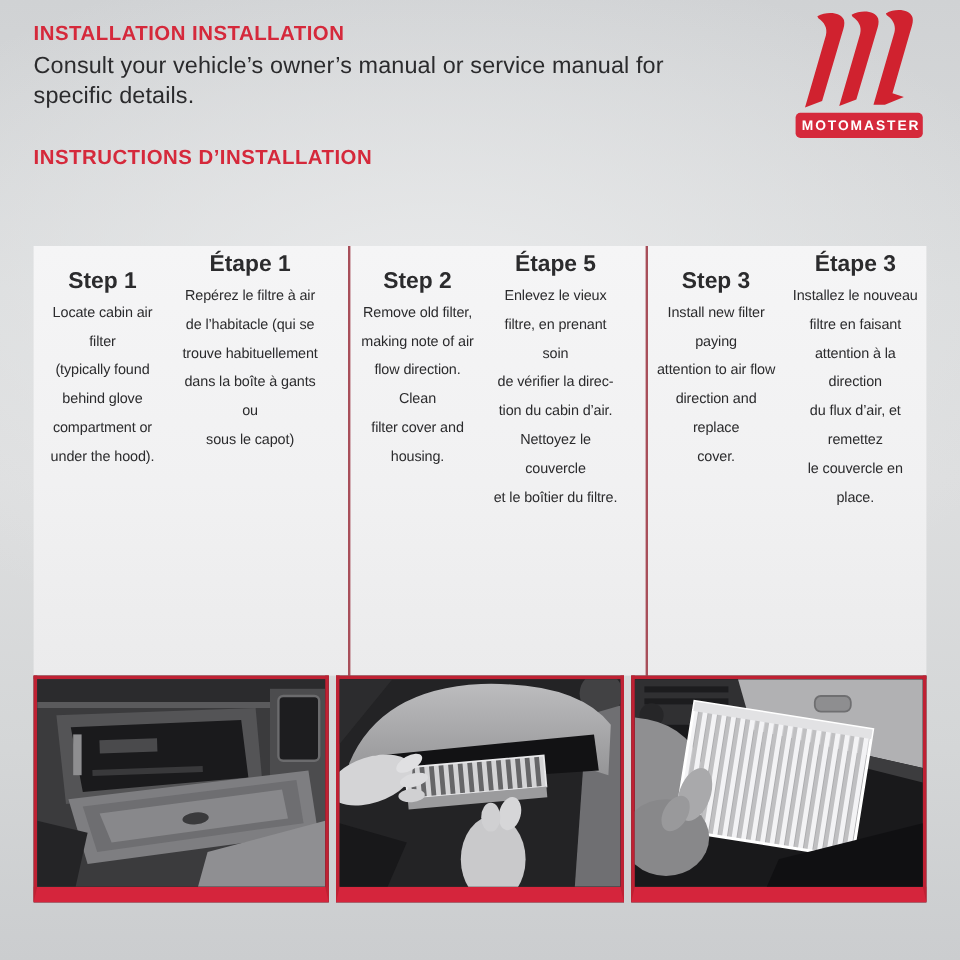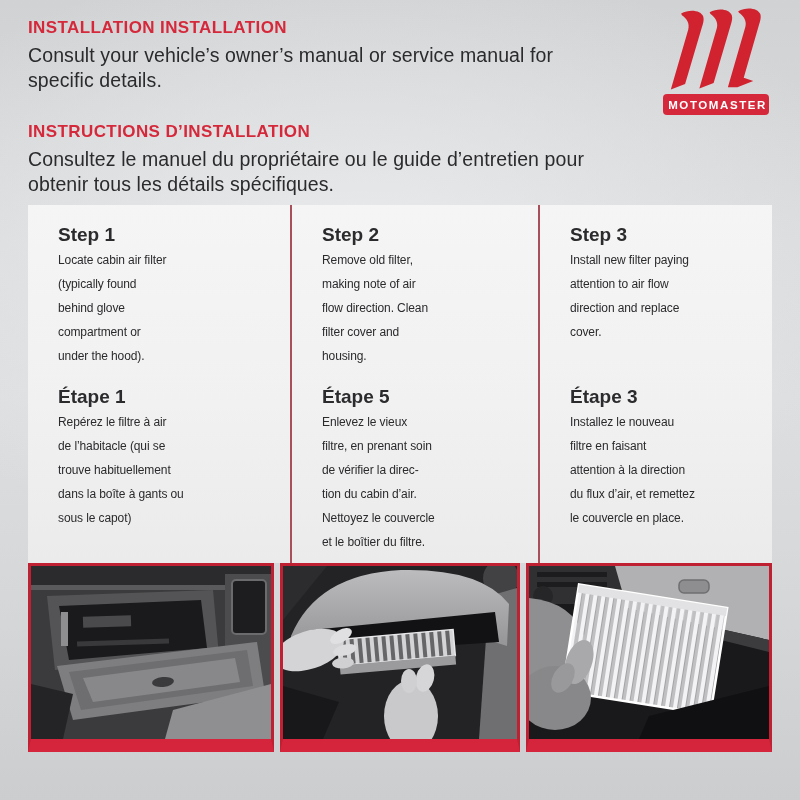--- a/index.html
+++ b/index.html
@@ -49,21 +49,21 @@
     padding:5px 2px 4px 2px;
     width:106px;margin:0 auto;
   }
   
   .steps-table{
     position:absolute;left:28px;top:205px;width:744px;height:358px;
     background:linear-gradient(180deg,#f5f5f6 0%,#f1f1f2 55%,#ebebec 100%);
     display:grid;
     grid-template-columns:246px 248px 250px;
   }
-  .step-col{display:flex;flex-direction:column;padding-left:24px;}
+  .step-col{display:flex;flex-direction:row;text-align:center;}
   .step-col + .step-col{border-left:2px solid var(--divider-red);margin-left:16px;}
   .cell{padding:0 6px;color:var(--text-dark);}
   .cell.en{height:176px;padding-top:17px;}
   .cell.fr{padding-top:3px;}
   .cell-title{font-size:19px;font-weight:bold;line-height:25px;margin-bottom:1px;}
   .cell-body{
     font-size:12px;line-height:24px;font-weight:500;
     letter-spacing:-0.1px;
     white-space:pre-line;
   }
@@ -86,22 +86,20 @@
 </head>
 <body>
 
 <div class="page">
 
   <div class="header-text">
     <div class="h-title">INSTALLATION INSTALLATION</div>
     <div class="h-body">Consult your vehicle’s owner’s manual or service manual for
 specific details.</div>
     <div class="h-title">INSTRUCTIONS D’INSTALLATION</div>
-    <div class="h-body">Consultez le manuel du propriétaire ou le guide d’entretien pour
-obtenir tous les détails spécifiques.</div>
   </div>
 
   <div class="logo">
     <svg class="logo-m" width="112" height="84" viewBox="0 0 118 106" aria-hidden="true">
       <g fill="#d0222f">
         <path transform="translate(0,3)" d="M2,100 L24,24 C26,16 22,10 16,6 L15,4 C26,-2 40,0 43,8 C44,12 43,16 41,22 L20,93 Z"></path>
         <path transform="translate(36,1.5)" d="M2,100 L24,24 C26,16 22,10 16,6 L15,4 C26,-2 40,0 43,8 C44,12 43,16 41,22 L20,93 Z"></path>
         <path transform="translate(72,0)" d="M2,100 L24,24 C26,16 22,10 16,6 L15,4 C26,-2 40,0 43,8 C44,12 43,16 41,22 L22,88 L34,92 L14,100 Z"></path>
       </g>
     </svg>

